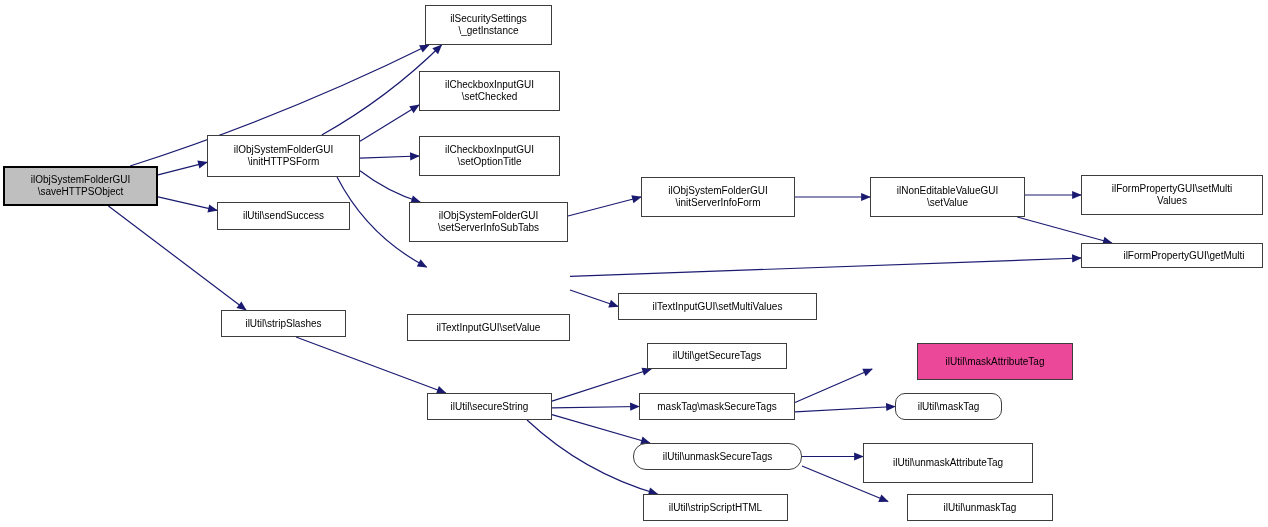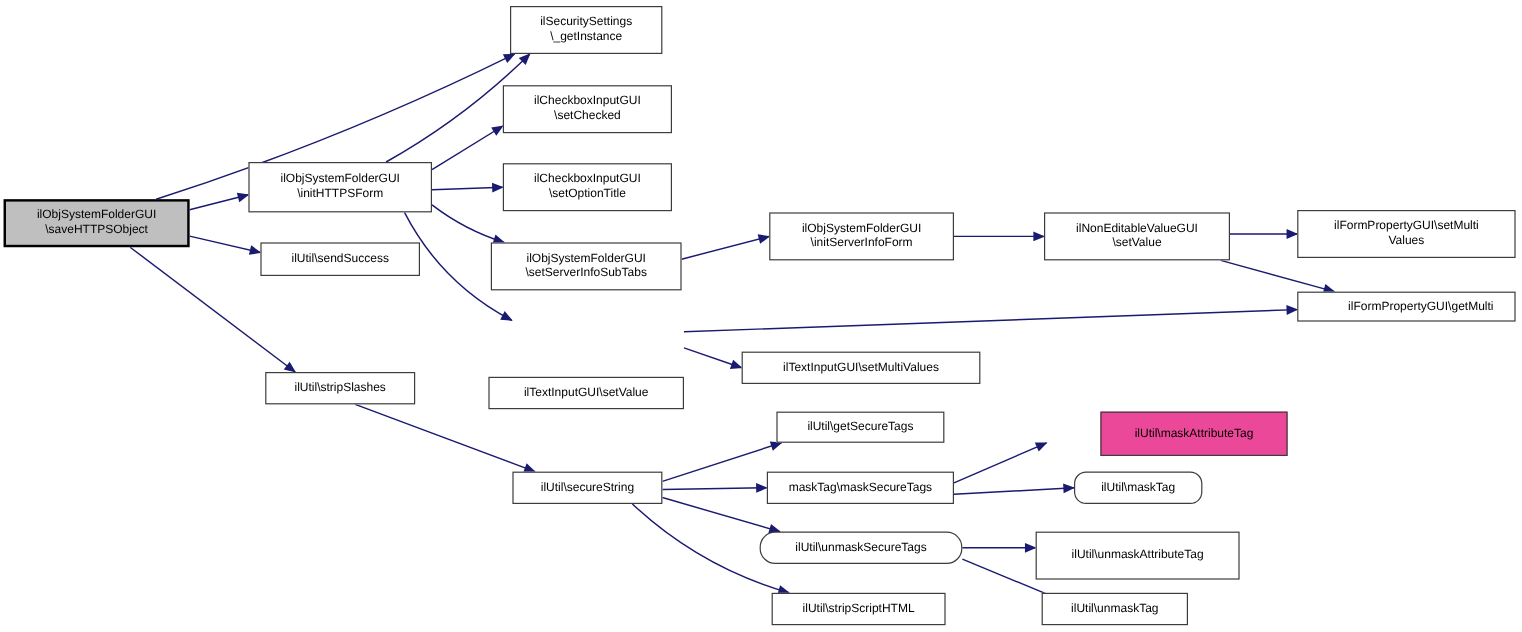--- a/index.html
+++ b/index.html
@@ -130,21 +130,21 @@
       </div>
       <div class="node" style="left: 869px; top: 343px; width: 156px; height: 37px; background: #ec4899; border-color: rgb(61, 61, 61); color: rgb(0, 0, 0); margin-left: 48px;">
         <span>ilUtil\maskAttributeTag</span>
       </div>
       <div class="node" style="left: 895px; top: 393px; width: 107px; height: 27px; background: rgb(255, 255, 255); border-color: rgb(61, 61, 61); color: rgb(0, 0, 0); border-radius: 10px;">
         <span>ilUtil\maskTag</span>
       </div>
       <div class="node" style="left: 863px; top: 443px; width: 170px; height: 40px; background: rgb(255, 255, 255); border-color: rgb(61, 61, 61); color: rgb(0, 0, 0);">
         <span>ilUtil\unmaskAttributeTag</span>
       </div>
-      <div class="node" style="left: 868px; top: 494px; width: 122px; height: 27px; background: rgb(255, 255, 255); border-color: rgb(61, 61, 61); color: rgb(0, 0, 0);">
+      <div class="node" style="left: 907px; top: 494px; width: 146px; height: 27px; background: rgb(255, 255, 255); border-color: rgb(61, 61, 61); color: rgb(0, 0, 0);">
         <span>ilUtil\unmaskTag</span>
       </div>
       <div class="node" style="left: 1081px; top: 175px; width: 182px; height: 40px; background: rgb(255, 255, 255); border-color: rgb(61, 61, 61); color: rgb(0, 0, 0);">
         <span>ilFormPropertyGUI\setMulti</span>
         <span>Values</span>
       </div>
       <div class="node" style="left: 1081px; top: 243px; width: 182px; height: 25px; background: rgb(255, 255, 255); border-color: rgb(61, 61, 61); color: rgb(0, 0, 0); padding-left: 24px;">
         <span>ilFormPropertyGUI\getMulti</span>
       </div>
     </div>

